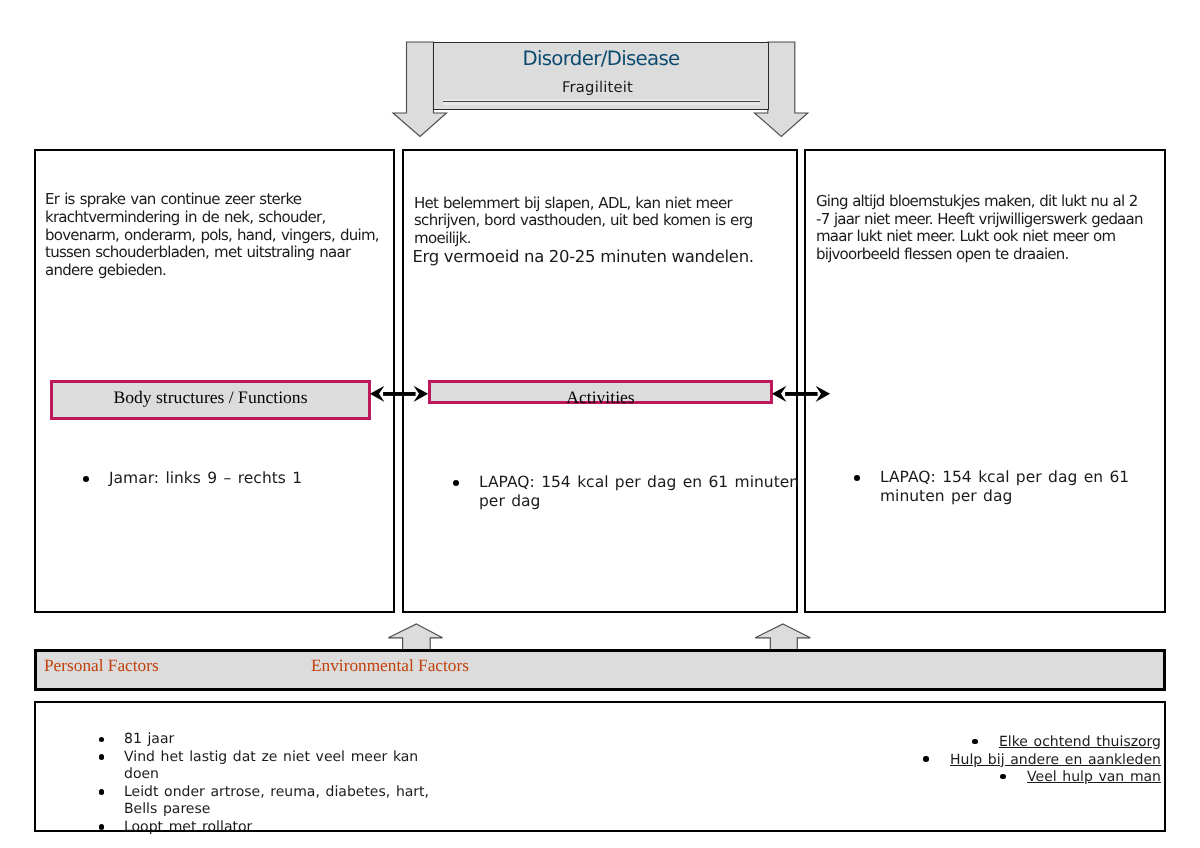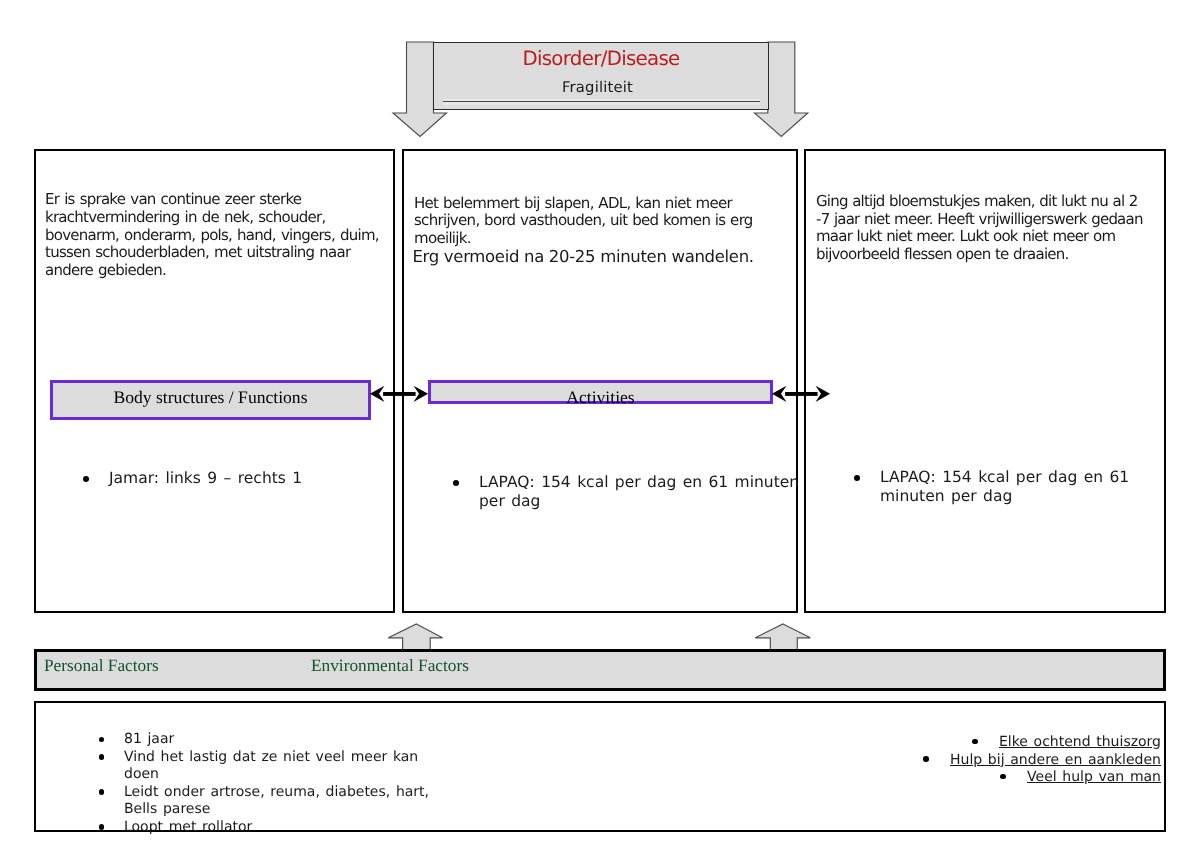--- a/index.html
+++ b/index.html
@@ -15,52 +15,52 @@
   .panel{position:absolute;border:2.2px solid #000;background:#fff;box-sizing:border-box;}
   #panel-body{left:33.8px;top:148.9px;width:361.4px;height:463.9px;}
   #panel-act{left:401.8px;top:148.9px;width:396.3px;height:463.9px;}
   #panel-part{left:803.7px;top:148.9px;width:362.3px;height:463.9px;}
 
   
   .desc{position:absolute;font-size:15px;line-height:17.7px;letter-spacing:-0.55px;
         color:#1a1a1a;white-space:pre-line;}
 
   
-  .plate{position:absolute;border:3px solid #6d28d9;background:#dcdcdc;box-sizing:border-box;}
+  .plate{position:absolute;border:3px solid #be185d;background:#dcdcdc;box-sizing:border-box;}
   .plate span{position:absolute;left:0;right:0;top:5px;text-align:center;
          font-family:"Liberation Serif",serif;font-size:17.6px;line-height:19px;color:#000;}
   #plate-body{left:50px;top:380px;width:321px;height:40px;}
   #plate-act{left:428px;top:380px;width:345px;height:24px;}
   #plate-part{left:830px;top:380px;width:320px;height:40px;}
 
   
   ul.bl{margin:13px;padding:0;list-style:none;position:absolute;}
   ul.bl li{position:relative;font-size:15.5px;line-height:18.7px;word-spacing:1.5px;}
   ul.bl li .bul{position:absolute;left:-25.7px;top:7.4px;width:6px;height:6px;
                 border-radius:50%;background:#000;}
   ul.bl-sm li{font-size:14px;line-height:17.5px;word-spacing:1.2px;}
   ul.bl-sm li .bul{left:-25.4px;top:5.6px;width:5.5px;height:5.5px;}
   ul.bl-right{text-align:right;text-decoration:underline;}
   ul.bl-right li .bul-r{display:inline-block;width:5.5px;height:5.5px;border-radius:50%;
                         background:#000;vertical-align:1.6px;margin-right:21.5px;}
 
   
   #factors-bar{position:absolute;left:34px;top:649px;width:1132px;height:42px;
                border:3px solid #000;background:#dcdcdc;box-sizing:border-box;}
-  #factors-bar span{position:absolute;font-family:"Liberation Serif",serif;font-size:17.3px;line-height:18px;color:#14532d;}
+  #factors-bar span{position:absolute;font-family:"Liberation Serif",serif;font-size:17.3px;line-height:18px;color:#c2410c;}
 
   
   #factors-panel{position:absolute;left:34px;top:700.7px;width:1132px;height:131px;
                  border:2px solid #000;background:#fff;box-sizing:border-box;}
 
   
   #disorder-box{position:absolute;left:433px;top:42px;width:336px;height:68px;
                 border:1.4px solid #2b2b2b;background:#dcdcdc;box-sizing:border-box;}
   #disorder-title{position:absolute;left:0;right:0;top:5px;text-align:center;
-                  font-size:19.8px;line-height:22px;letter-spacing:-0.69px;color:#b91c1c;}
+                  font-size:19.8px;line-height:22px;letter-spacing:-0.69px;color:#0c4a6e;}
   #disorder-sub{position:absolute;left:0;right:7px;top:35.6px;text-align:center;
                 font-size:14.8px;line-height:18px;letter-spacing:0.18px;color:#1a1a1a;}
   #disorder-rule{position:absolute;left:8.5px;right:8.5px;top:55.5px;height:6px;
                  background:#e8e8e8;box-sizing:border-box;}
   #disorder-rule:after{content:"";position:absolute;left:0;right:0;top:2.3px;height:1.5px;
                  background:#474747;}
 </style>
 </head>
 <body>
 

